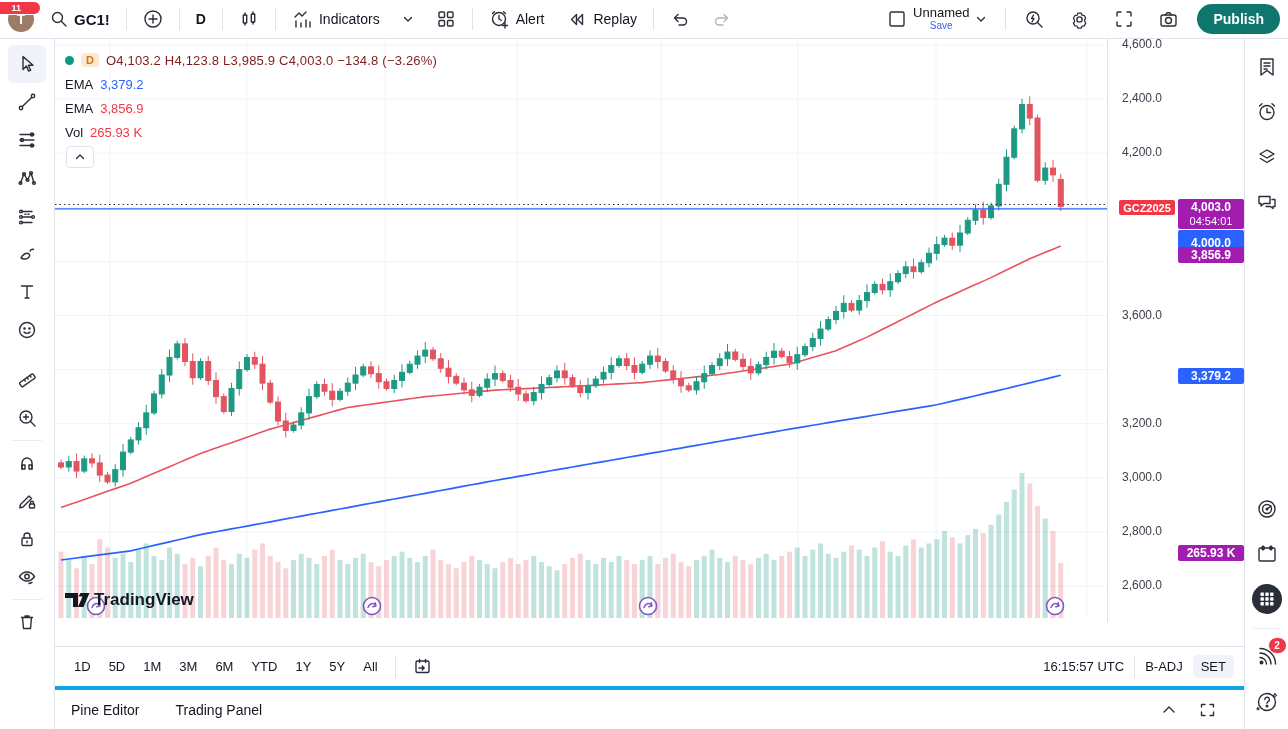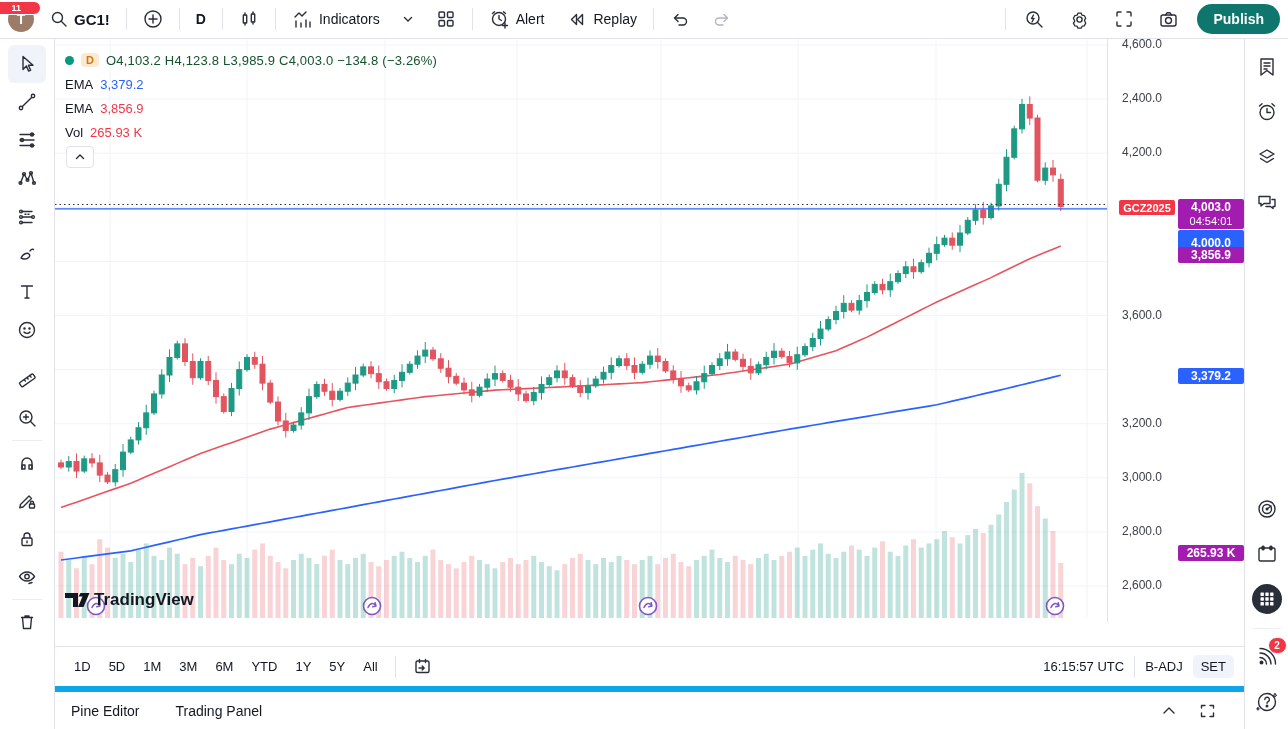--- a/index.html
+++ b/index.html
@@ -30,21 +30,21 @@
   #righttb .gap{flex:1 1 auto;}
   #righttb .hr{width:28px;height:1px;background:#e9ecf2;margin:2px 0 10px;flex:0 0 1px;}
   .numbadge{position:absolute;top:-2px;right:-2px;background:#f23645;color:#fff;font-size:10px;font-weight:700;border-radius:9px;min-width:11px;height:15px;display:flex;align-items:center;justify-content:center;padding:0 3px;border:1px solid #fff;}
   
   #chart-root{position:absolute;left:55px;top:39px;width:1189px;height:690px;background:#fff;}
   #plot{position:absolute;left:0;top:0;}
   #legend{position:absolute;left:10px;top:11px;font-size:13px;z-index:3;}
   .lgrow{display:flex;align-items:center;gap:7px;height:20px;margin-bottom:4px;}
   .dot{width:9px;height:9px;border-radius:50%;background:#089981;}
   .dbadge{background:#fbe9d0;color:#d0750f;font-size:11px;font-weight:700;border-radius:4px;padding:1px 5px;}
-  .ohlc{font-size:13px;color:#14532d;letter-spacing:.2px;}
+  .ohlc{font-size:13px;color:#7f1d1d;letter-spacing:.2px;}
   .lglabel{color:#131722;}
   .v-blue{color:#2962ff;} .v-red{color:#f23645;}
   #collapse-btn{position:absolute;left:11px;top:107px;width:26px;height:20px;border:1px solid #e0e3eb;border-radius:4px;background:#fff;display:flex;align-items:center;justify-content:center;cursor:pointer;z-index:3;}
   
   #price-axis{position:absolute;left:1052px;top:0;width:137px;height:583px;border-left:1px solid #e0e3eb;box-sizing:border-box;font-size:12px;color:#3c4049;}
   .ptick{position:absolute;left:14px;width:80px;}
   .axbox{position:absolute;left:13px;width:66px;color:#fff;font-size:12px;font-weight:600;display:flex;flex-direction:column;align-items:center;justify-content:center;border-radius:2px;line-height:14px;}
   .bg-red{background:#a21caf;} .bg-blue{background:#2962ff;}
   .gcztag{position:absolute;left:-59px;width:56px;height:15px;background:#f23645;color:#fff;font-size:11px;font-weight:700;display:flex;align-items:center;justify-content:center;border-radius:2px;}
   
@@ -52,21 +52,21 @@
   .mlab{position:absolute;top:4px;transform:translateX(-50%);cursor:ew-resize;}
   #scale-gear{position:absolute;left:1144px;top:3px;cursor:pointer;}
   
   #range-bar{position:absolute;left:0;top:607px;width:1189px;height:40px;border-top:1px solid #e0e3eb;box-sizing:border-box;display:flex;align-items:center;padding:0 10px;font-size:13px;}
   .rbtn{padding:4px 9px;border-radius:5px;cursor:pointer;color:#131722;}
   .rb-right{margin-left:auto;display:flex;align-items:center;gap:10px;}
   .setbtn{background:#f0f3fa;border-radius:5px;padding:4px 8px;font-weight:500;cursor:pointer;}
   .adjbtn{cursor:pointer;}
   .clock{cursor:pointer;}
   
-  #status-bar{position:absolute;left:0;top:647px;width:1189px;height:43px;border-top:6px solid #0ea5e9;box-sizing:border-box;display:flex;align-items:center;padding:0 16px;font-size:14px;gap:36px;background:#fff;}
+  #status-bar{position:absolute;left:0;top:647px;width:1189px;height:43px;border-top:4px solid #0ea5e9;box-sizing:border-box;display:flex;align-items:center;padding:0 16px;font-size:14px;gap:36px;background:#fff;}
   .sb-right{margin-left:auto;display:flex;align-items:center;gap:22px;padding-right:12px;}
 </style>
 </head>
 <body>
 <div id="app">
 
   <header id="topbar">
     <div class="tb-left">
       <div class="avatar">
         <span>T</span>
@@ -144,20 +144,32 @@
           </svg>
       </div>
       <div class="tbtn">
         <svg class="ic" width="20" height="20" viewBox="0 0 20 20" style="stroke:#b2b5be">
             <path d="M15 9 H7 a3.5 3.5 0 0 0 0 7 H11"></path>
             <path d="M12 5.5 15.5 9 12 12.5"></path>
           </svg>
       </div>
     </div>
     <div class="tb-right">
+      <div class="tbtn">
+        <svg class="ic" width="20" height="20" viewBox="0 0 20 20">
+            <rect x="3" y="3" width="14" height="14" rx="1.5"></rect>
+          </svg>
+        <span class="layoutname">
+          <span class="nm">Unnamed</span>
+          <span class="sv">Save</span>
+        </span>
+        <svg class="ic" width="12" height="12" viewBox="0 0 12 12">
+            <path d="M2.5 4.5 L6 8 L9.5 4.5"></path>
+          </svg>
+      </div>
       <div class="vdiv"></div>
       <div class="tbtn">
         <svg class="ic" width="21" height="21" viewBox="0 0 21 21">
             <circle cx="9" cy="9" r="6"></circle>
             <path d="M13.5 13.5 18 18"></path>
             <path d="M9.5 6 7.5 9.5h2.5L8 13"></path>
           </svg>
       </div>
       <div class="tbtn">
         <svg class="ic" width="21" height="21" viewBox="0 0 21 21">

